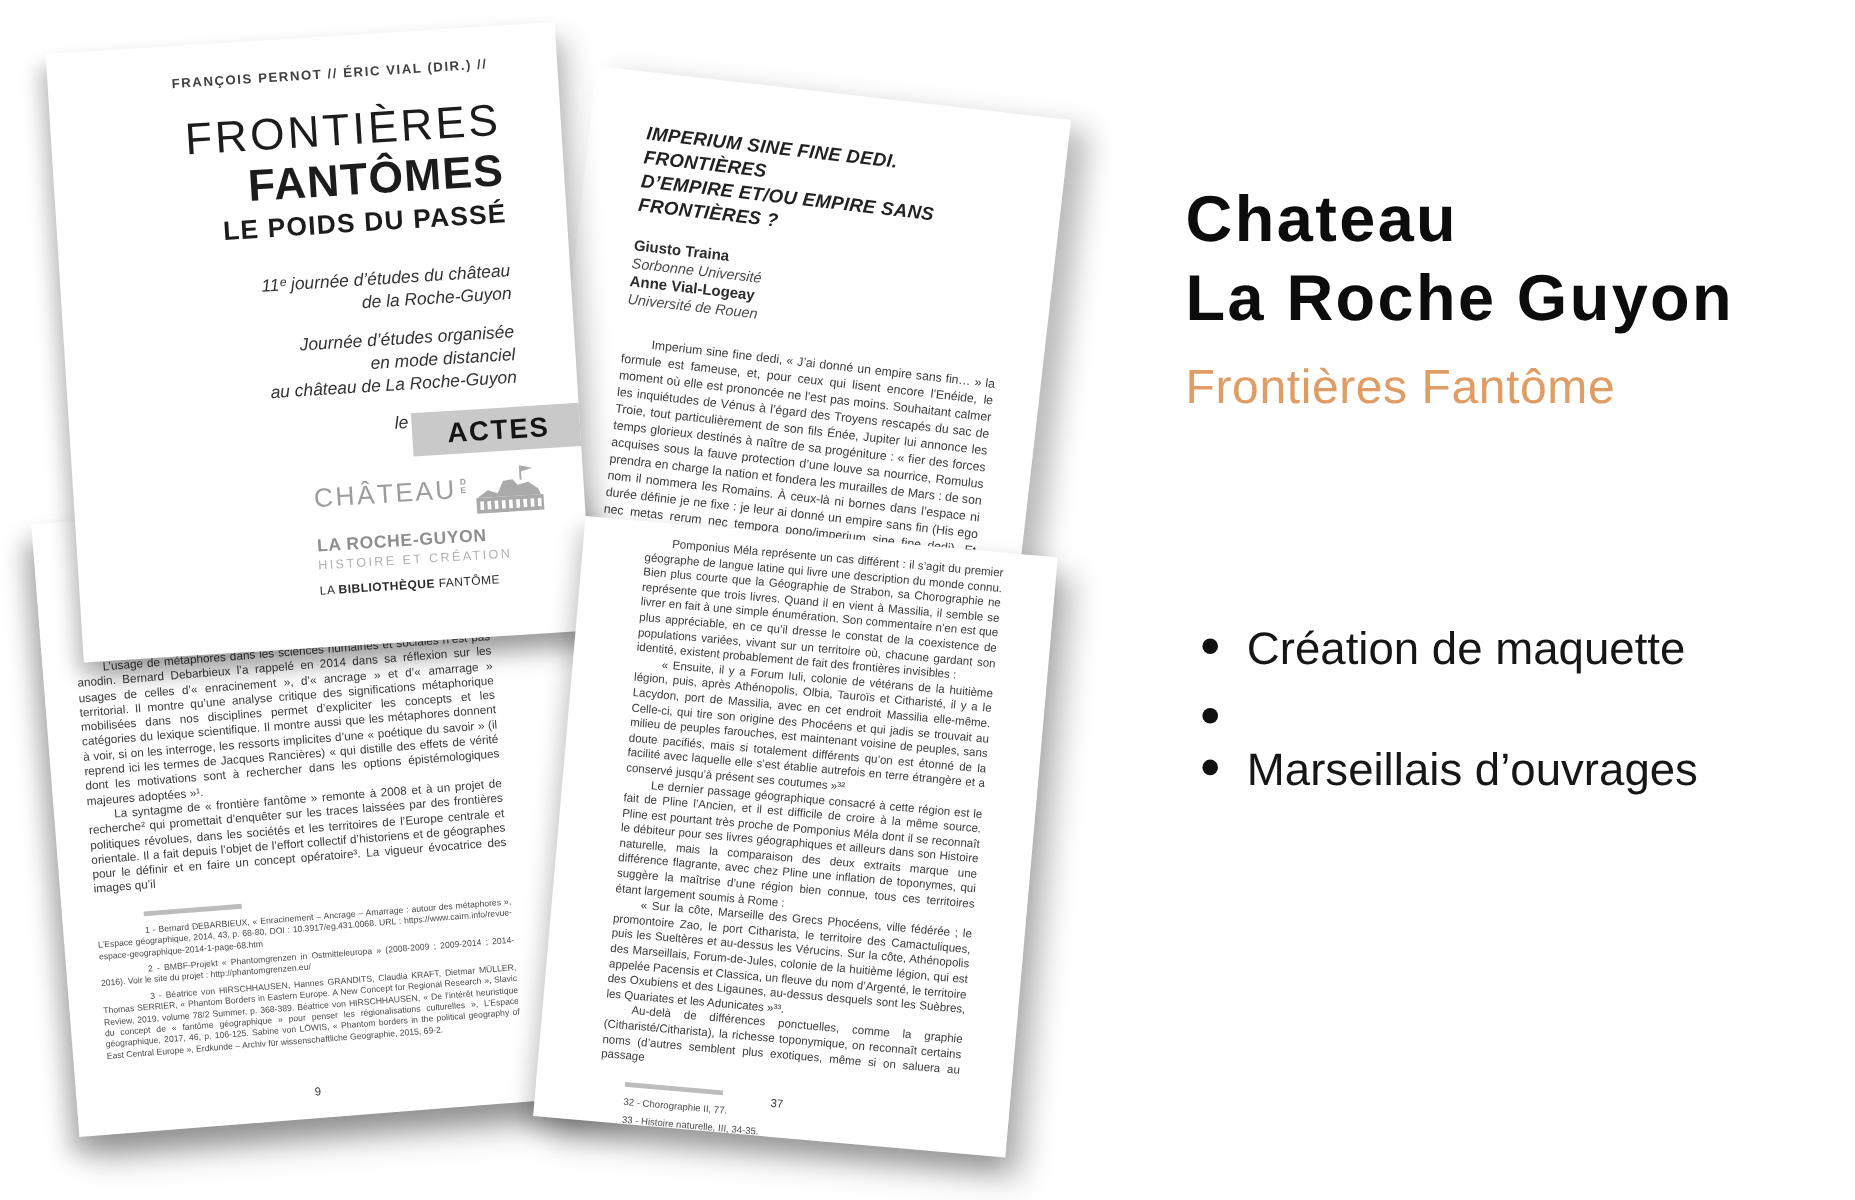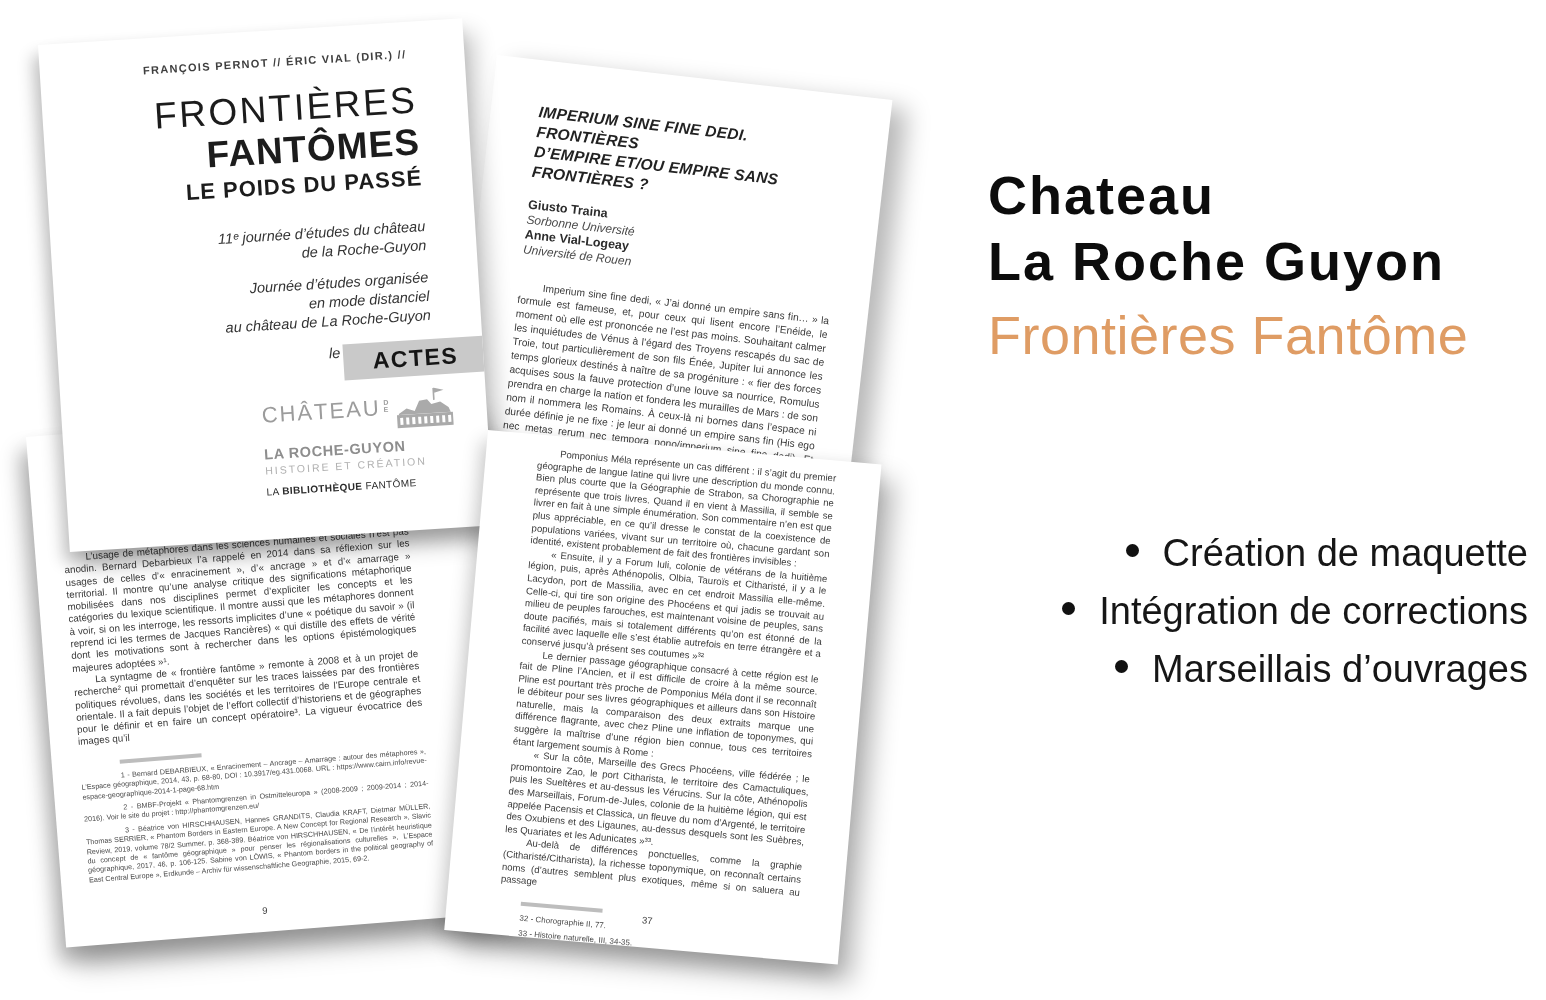--- a/index.html
+++ b/index.html
@@ -66,25 +66,25 @@
   .page-usage .body-text p{margin:0;text-indent:22px;}
   .fn-rule{height:4px;background:#bdbdbd;width:82px;margin:14px 0 7px 22px;}
   .page-usage .fn-rule{margin-left:40px;}
   .footnotes p{margin:0 0 4px 0;color:#4a4a4a;text-align:justify;}
   .page-pomponius .footnotes p{font-size:8px;line-height:11px;text-indent:22px;}
   .page-usage .footnotes p{font-size:7.2px;line-height:9.4px;text-indent:40px;}
   .page-num{position:absolute;bottom:22px;left:0;right:0;text-align:center;font-size:9.5px;color:#3a3a3a;}
   .page-usage .page-num{left:28px;right:84px;bottom:16px;}
   .page-pomponius .page-num{left:52px;right:44px;}
   
-  .right-panel{position:absolute;left:988px;top:162px;width:540px;}
+  .right-panel{position:absolute;left:988px;top:150px;width:540px;}
   .rp-title{font-size:54px;font-weight:700;letter-spacing:2px;line-height:66px;color:#0c0c0c;}
-  .rp-subtitle{margin-top:14px;font-size:54px;font-weight:400;letter-spacing:.5px;line-height:54px;}
+  .rp-subtitle{margin-top:14px;font-size:40px;font-weight:400;letter-spacing:.5px;line-height:54px;}
   .rp-list{list-style:none;margin:172px 0 0 14px;padding:0;}
-  .rp-list li{display:flex;align-items:flex-start;margin-bottom:20px;font-size:38px;line-height:38px;color:#161616;justify-content:flex-end;}
+  .rp-list li{display:flex;align-items:flex-start;margin-bottom:20px;font-size:38px;line-height:38px;color:#161616;}
   .bullet-dot{width:13px;height:13px;border-radius:50%;background:#111;margin:10px 24px 0 0;flex:0 0 13px;}
 </style>
 </head>
 <body>
 
 <div id="stage">
 
   <div>
 
     <div class="page page-imperium">
@@ -198,21 +198,20 @@
       <div>La Roche Guyon</div>
     </div>
     <div class="rp-subtitle" id="rp-subtitle" style="color: rgb(223, 156, 100);">Frontières Fantôme</div>
     <ul class="rp-list">
       <li>
         <span class="bullet-dot"></span>
         <span>Création de maquette</span>
       </li>
       <li>
         <span class="bullet-dot"></span>
-        <span>Intégration de corrections</span>
       </li>
       <li>
         <span class="bullet-dot"></span>
         <span>Marseillais d’ouvrages</span>
       </li>
     </ul>
   </div>
 
 </div>
 

